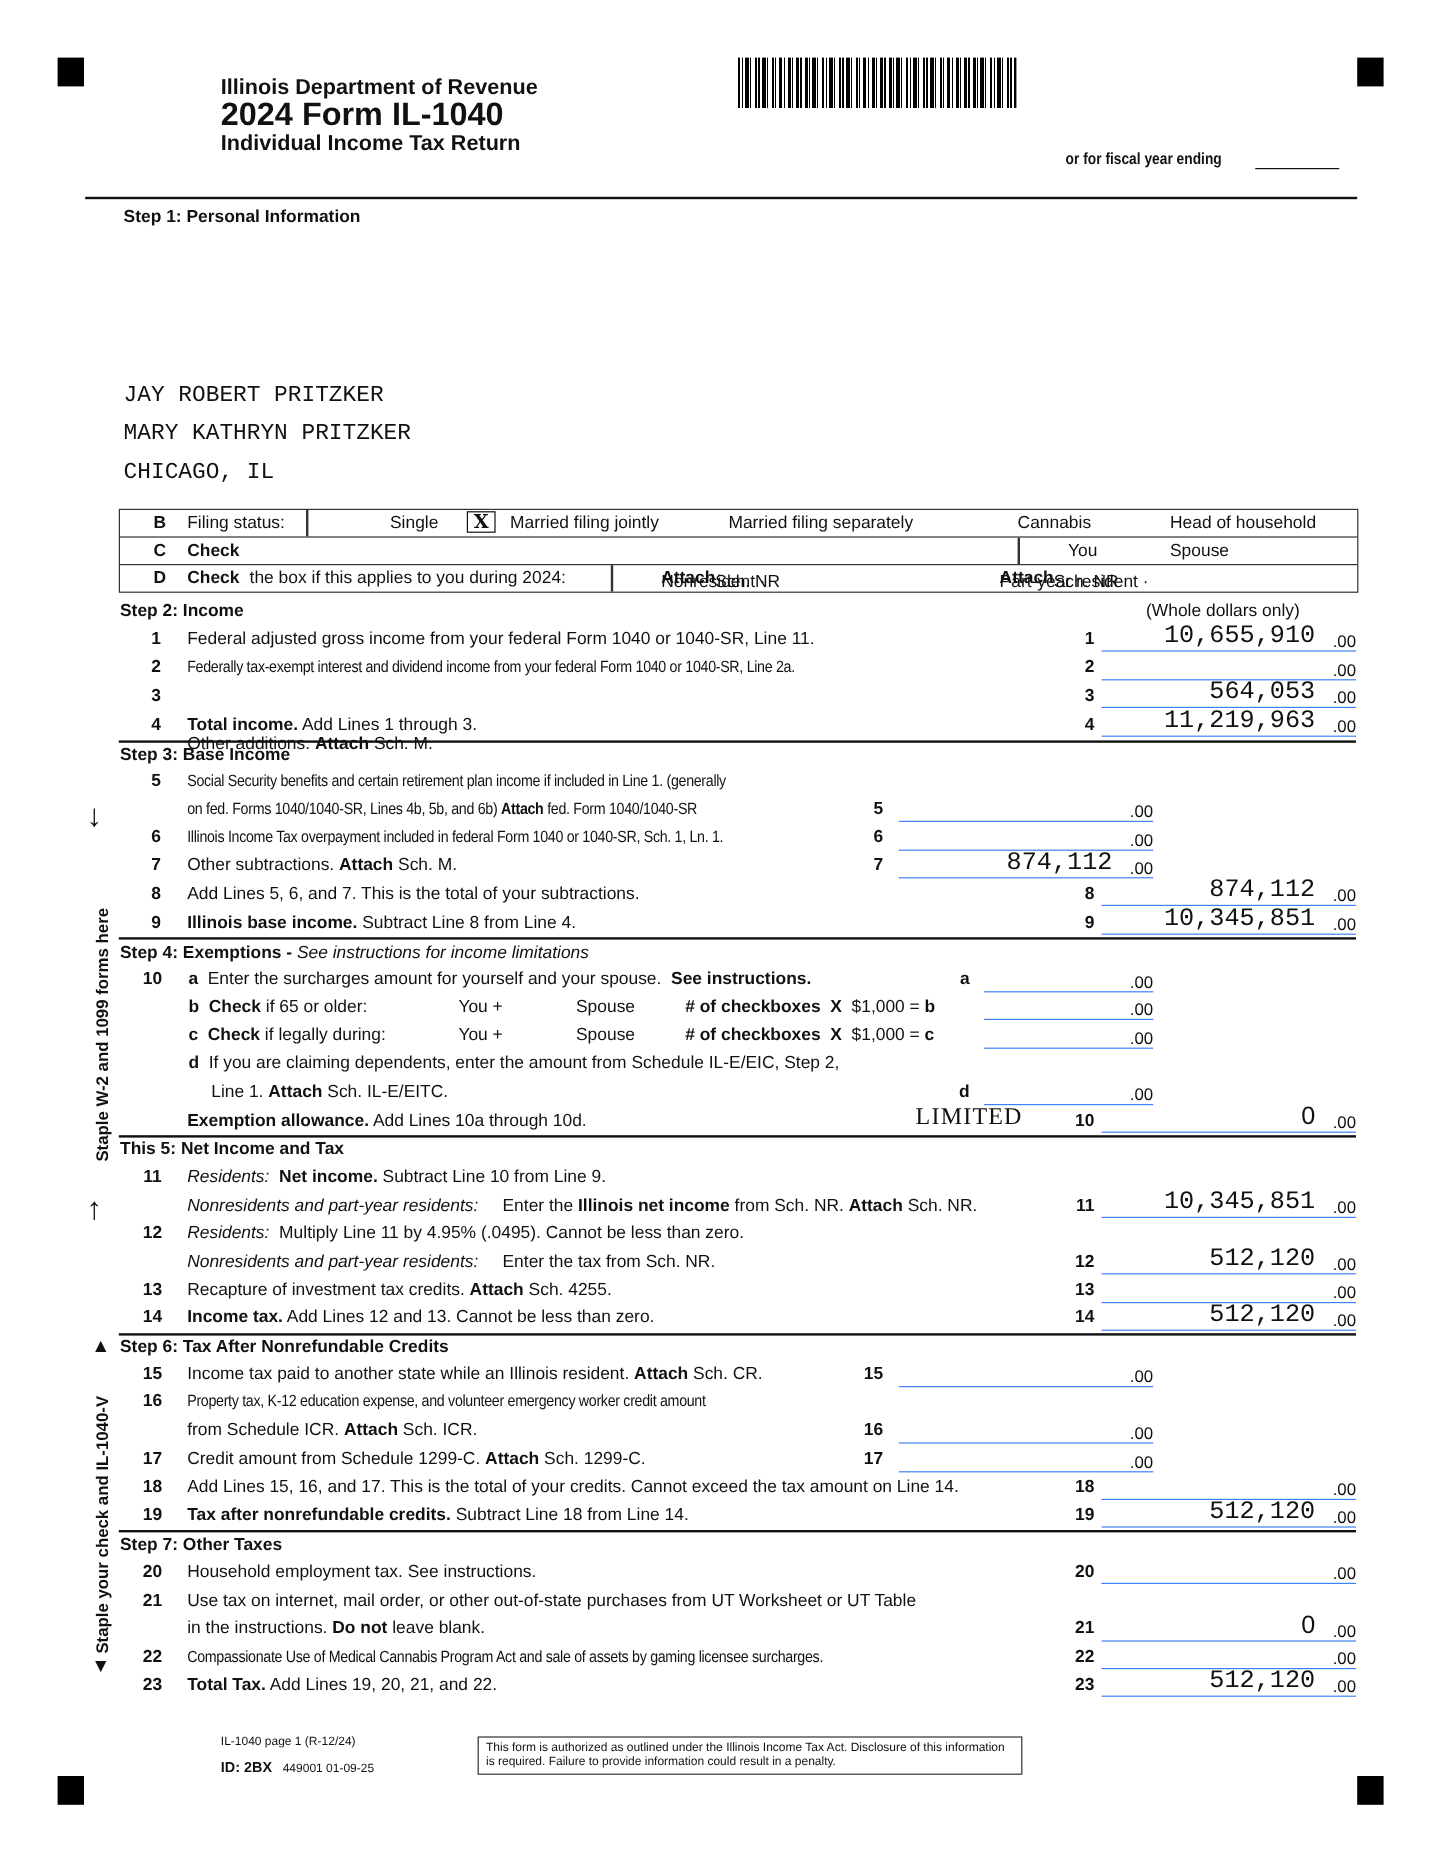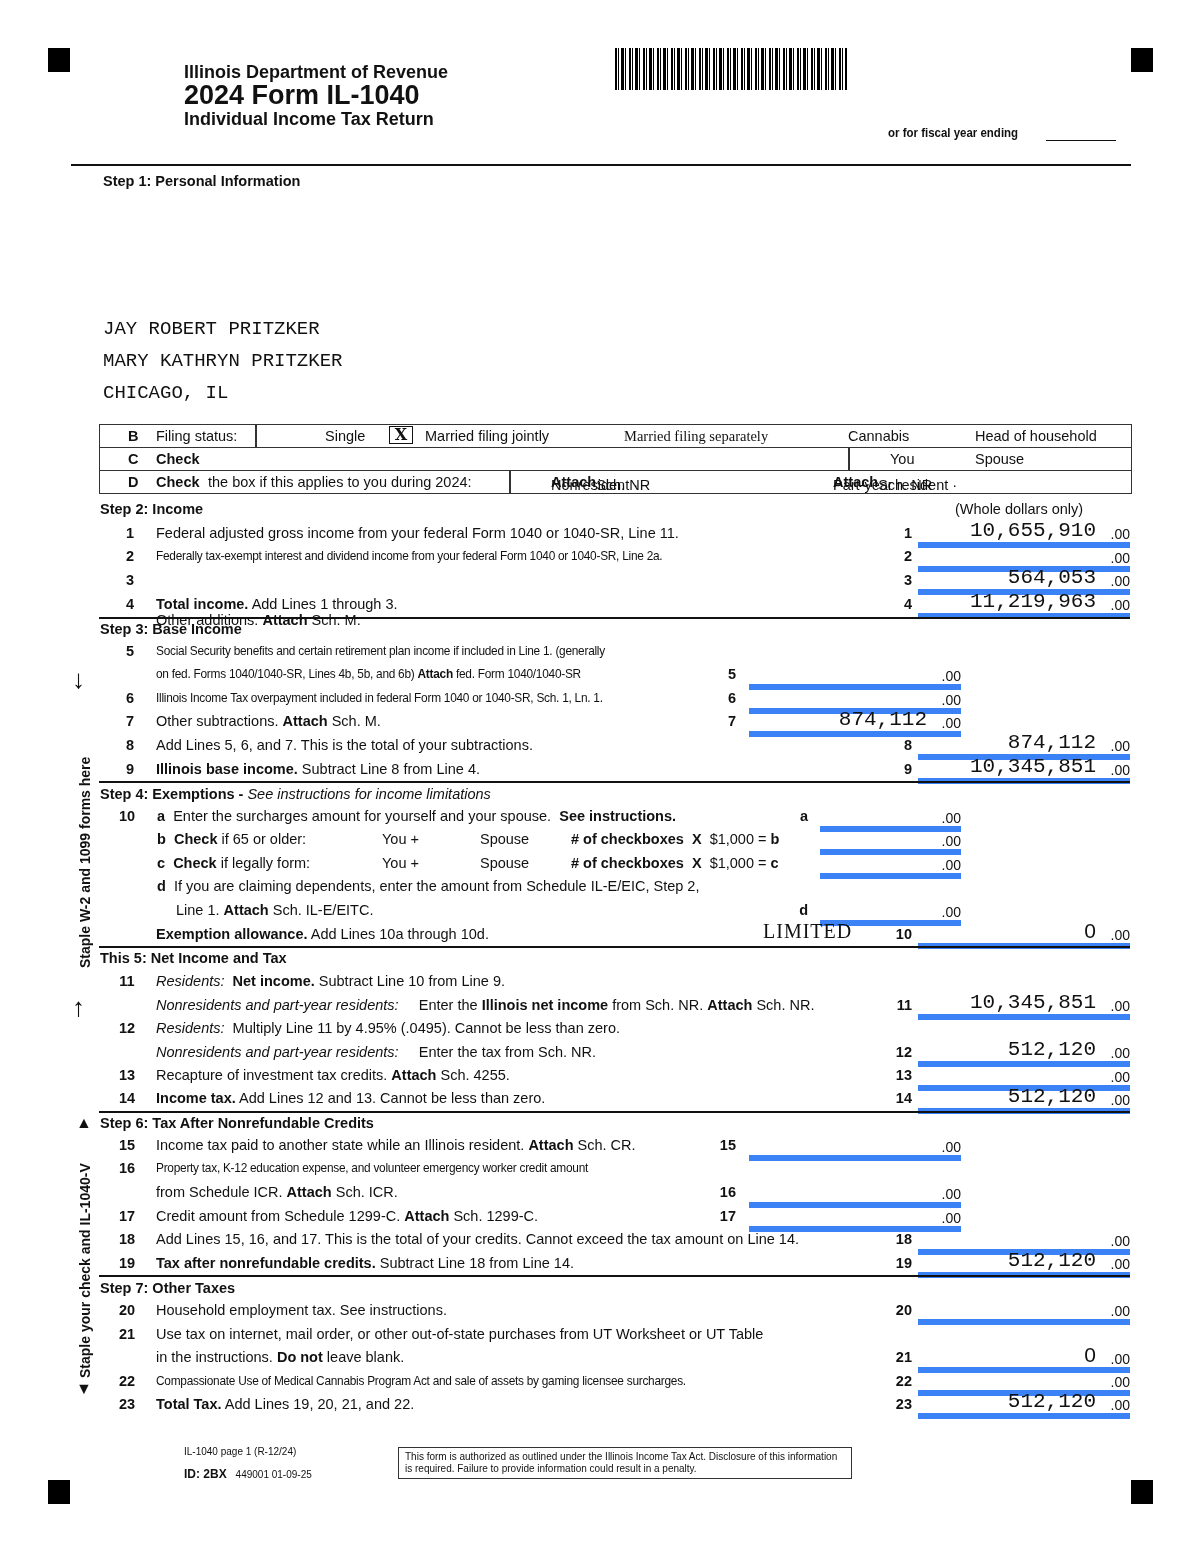--- a/index.html
+++ b/index.html
@@ -11,21 +11,21 @@
   .hdr3 { font-weight:bold; font-size:18px; }
   .serifmono { font-family:"DejaVu Serif", serif; }
   .barcode { position:absolute; left:615px; top:48px; width:232px; height:42px;
     background: repeating-linear-gradient(90deg,#000 0 2px,#fff 2px 3px,#000 3px 4px,#fff 4px 6px,#000 6px 9px,#fff 9px 10px,#000 10px 11px,#fff 11px 14px); }
   .hline { position:absolute; left:71px; width:1060px; height:2px; background:#111; }
   .step { position:absolute; left:100px; font-weight:bold; font-size:14.5px; }
   .txt { position:absolute; font-size:14.5px; white-space:nowrap; }
   .cond { font-size:13.5px; letter-spacing:-0.3px; transform-origin:left center; }
   .lnum { position:absolute; font-weight:bold; font-size:14.5px; text-align:center; width:30px; }
   .rnum { position:absolute; font-weight:bold; font-size:14.5px; text-align:right; width:28px; }
-  .field { position:absolute; border-bottom:6px solid #3b82f6; height:22px; }
+  .field { position:absolute; border-bottom:1px solid #3b82f6; height:22px; }
   .field .val { position:absolute; right:34px; bottom:0px; font-family:"Liberation Mono", monospace; font-size:21px; }
   .field .cents { position:absolute; right:0; bottom:0px; font-size:14px; }
   .fieldR { left:918px; width:212px; }
   .fieldM { left:749px; width:212px; }
   .table { position:absolute; left:99px; width:1031px; border:1.5px solid #333; }
   .trow { position:relative; height:22px; border-bottom:1.5px solid #333; font-size:14.5px; }
   .trow:last-child { border-bottom:none; }
   .trow span { position:absolute; top:3px; white-space:nowrap; }
   .vsep { position:absolute; top:0; bottom:0; width:1.5px; background:#333; }
   .checkbox { display:inline-block; border:1.5px solid #111; width:22px; height:16px; line-height:16px; text-align:center; font-family:"DejaVu Serif", serif; font-weight:bold; font-size:16px; }
@@ -56,21 +56,21 @@
 <div class="abs" style="left:103px;top:382px;font-size:19px;font-family:'Liberation Mono',monospace;">CHICAGO, IL</div>
 
 <div class="table" style="top:424px;">
   <div class="trow">
     <span style="left:28px;font-weight:bold;">B</span>
     <span style="left:56px;">Filing status:</span>
     <div class="vsep" style="left:155px;"></div>
     <span style="left:225px;">Single</span>
     <span style="left:289px;top:1px;"><span class="checkbox" style="position:static;">X</span></span>
     <span style="left:325px;">Married filing jointly</span>
-    <span style="left:524px;font-family:Liberation Serif, serif;">Married filing separately</span>
+    <span style="left:507px;">Married filing separately</span>
     <span style="left:748px;">Cannabis</span>
     <span style="left:875px;">Head of household</span>
   </div>
   <div class="trow">
     <span style="left:28px;font-weight:bold;">C</span>
     <span style="left:56px;font-weight:bold;">Check</span>
     <div class="vsep" style="left:748px;"></div>
     <span style="left:790px;">You</span>
     <span style="left:875px;">Spouse</span>
   </div>
@@ -176,21 +176,21 @@
 
 <div class="txt" style="left:157px;top:831px;"><b>b</b>&nbsp; <b>Check</b> <span>if 65 or older:</span></div>
 <div class="txt" style="left:382px;top:831px;">You +</div>
 <div class="txt" style="left:480px;top:831px;">Spouse</div>
 <div class="txt" style="left:571px;top:831px;"><b># of checkboxes</b>&nbsp; <b>X</b>&nbsp; <span>$1,000 =</span> <b>b</b></div>
 <div class="field fieldM" style="left:820px;width:141px;top:827px;">
     <span class="val"></span>
     <span class="cents">.00</span>
   </div>
 
-<div class="txt" style="left:157px;top:855px;"><b>c</b>&nbsp; <b>Check</b> <span>if legally form:</span></div>
+<div class="txt" style="left:157px;top:855px;"><b>c</b>&nbsp; <b>Check</b> <span>if legally during:</span></div>
 <div class="txt" style="left:382px;top:855px;">You +</div>
 <div class="txt" style="left:480px;top:855px;">Spouse</div>
 <div class="txt" style="left:571px;top:855px;"><b># of checkboxes</b>&nbsp; <b>X</b>&nbsp; <span>$1,000 =</span> <b>c</b></div>
 <div class="field fieldM" style="left:820px;width:141px;top:851px;">
     <span class="val"></span>
     <span class="cents">.00</span>
   </div>
 
 <div class="txt" style="left:157px;top:878px;"><b>d</b>&nbsp; <span>If you are claiming dependents, enter the amount from Schedule IL-E/EIC, Step 2,</span></div>
 <div class="txt" style="left:176px;top:902px;"><span>Line 1.</span> <b>Attach</b> <span>Sch. IL-E/EITC.</span></div>

